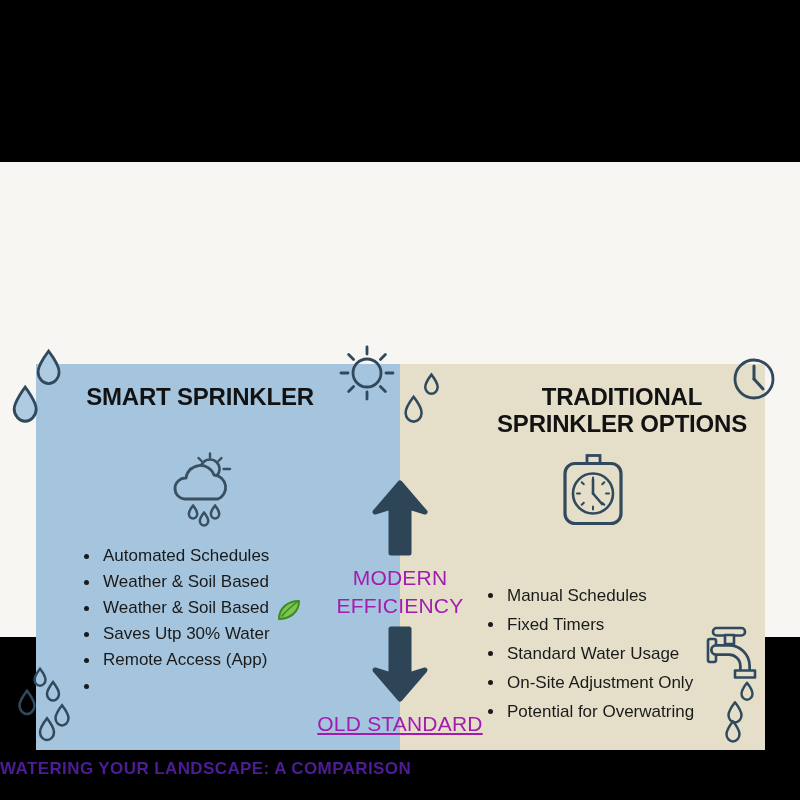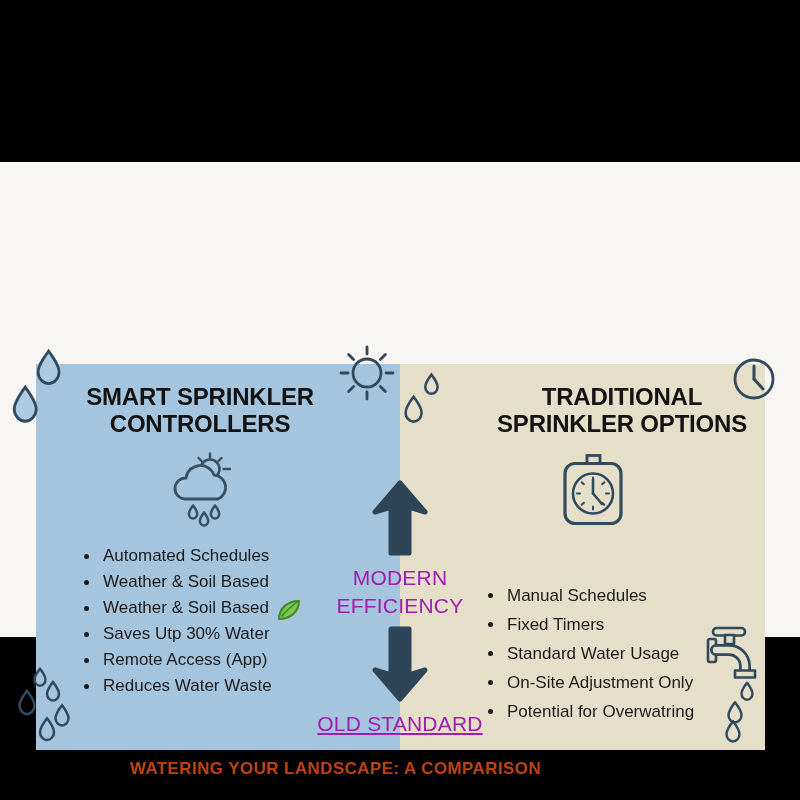--- a/index.html
+++ b/index.html
@@ -26,22 +26,22 @@
   ul.right-list{left:488px;top:381px;margin-top:38px;}
   ul.right-list li{height:29px;}
   .leaf-wrap{display:inline-block;margin-left:8px;transform:translateY(2px);}
   .center-label{
     position:absolute;text-align:center;font-size:21px;line-height:28px;
     font-weight:500;color:#a21caf;letter-spacing:0.2px;
   }
   .modern{left:300px;top:402px;width:200px;}
   .old{left:260px;top:548px;width:280px;text-decoration:underline;}
   .caption{
-    position:absolute;left:0;top:597px;width:671px;text-align:center;
-    font-size:17px;font-weight:600;letter-spacing:0.4px;color:#c2410c;
+    position:absolute;left:0;top:597px;width:671px;
+    font-size:17px;font-weight:600;letter-spacing:0.4px;color:#4c1d95;
   }
   .icon{position:absolute;}
   svg{display:block;overflow:visible;}
 </style>
 </head>
 <body>
 
 <div class="stage">
   <div class="band">
 
@@ -87,21 +87,20 @@
         <g stroke="#31495c" fill="none" stroke-linecap="round">
           <circle cx="22" cy="22" r="19" stroke-width="2.8"></circle>
           <path d="M22 22 V9" stroke-width="3"></path>
           <path d="M22 22 L31 32" stroke-width="3"></path>
         </g>
       </svg>
     </div>
 
     <h2 class="title left" style="margin:0;">
       <span>SMART SPRINKLER</span>
-      <span>CONTROLLERS</span>
     </h2>
     <h2 class="title right" style="margin:0;">
       <span>TRADITIONAL</span>
       <span>SPRINKLER OPTIONS</span>
     </h2>
 
     <div class="icon" style="left:170px;top:291px;">
       <svg width="64" height="72" viewBox="0 0 64 72">
         <g stroke="#3a4f60" fill="none" stroke-linecap="round" stroke-linejoin="round">
           <circle cx="40" cy="16" r="9.5" stroke-width="2.6"></circle>
@@ -181,21 +180,20 @@
       <li>
           <span class="dot"></span>
           <span>Saves Utp 30% Water</span>
         </li>
       <li>
           <span class="dot"></span>
           <span>Remote Access (App)</span>
         </li>
       <li>
           <span class="dot"></span>
-          <span>Reduces Water Waste</span>
         </li>
     </ul>
 
     <ul class="bullets right-list">
       <li>
           <span class="dot"></span>
           <span>Manual Schedules</span>
         </li>
       <li>
           <span class="dot"></span>

